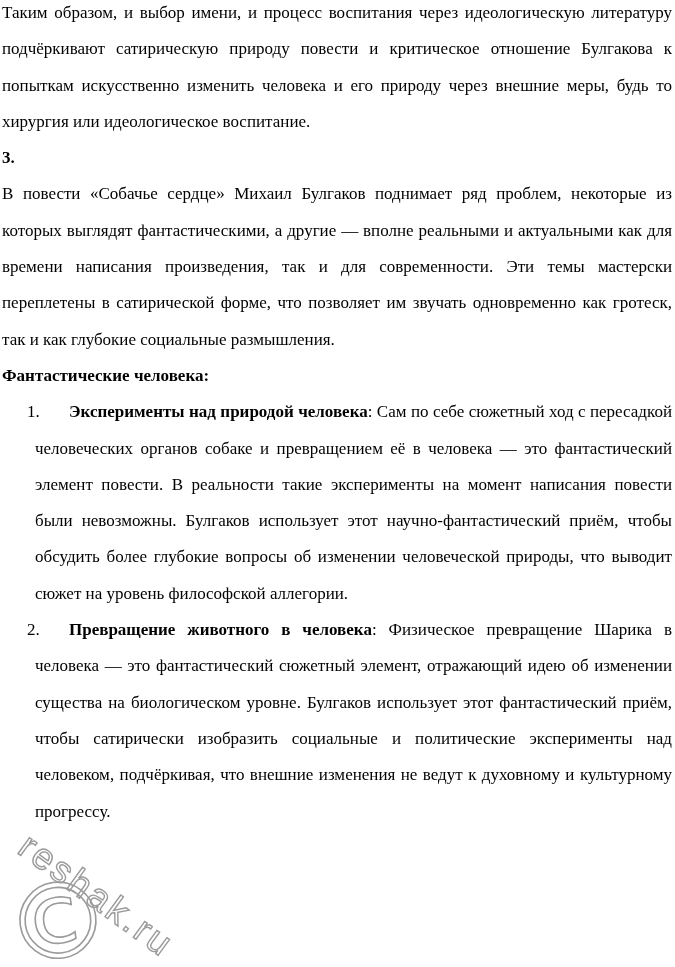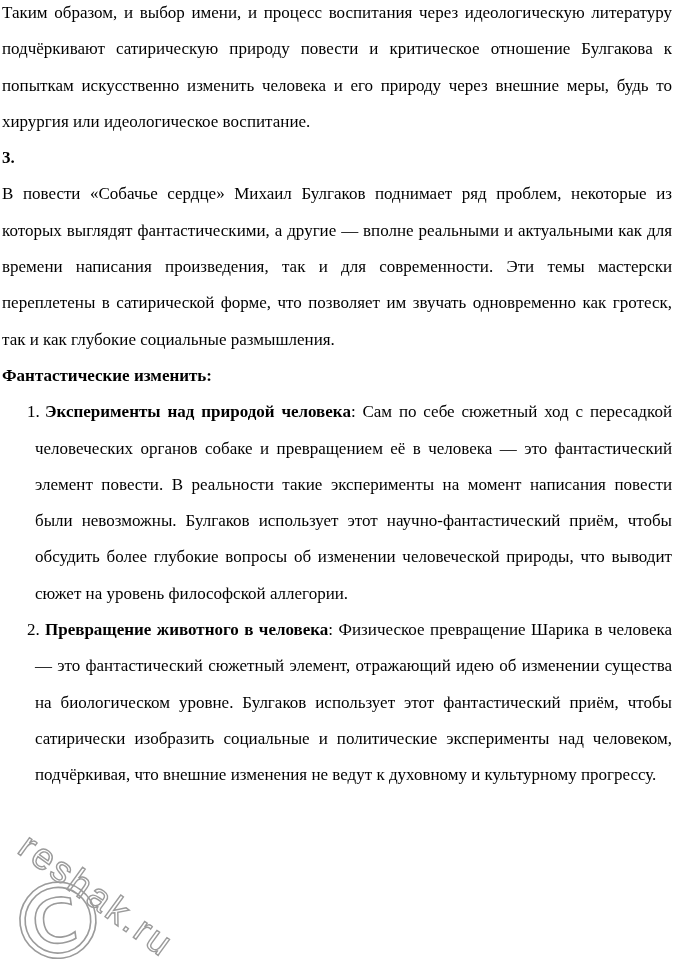--- a/index.html
+++ b/index.html
@@ -31,20 +31,21 @@
     line-height: 36.3px;
     text-align: justify;
     z-index: 1;
   }
   .content p {
     margin: 0;
     padding: 0;
   }
   .b {
     font-weight: bold;
+    margin-left: 24px;
   }
   .li {
     padding-left: 33px;
     text-align: justify;
   }
   .num {
     display: inline-block;
     margin-left: -8px;
     min-width: 18px;
     font-weight: normal;
@@ -81,20 +82,20 @@
   </svg>
 
   <div class="content">
 
     <p>Таким образом, и выбор имени, и процесс воспитания через идеологическую литературу подчёркивают сатирическую природу повести и критическое отношение Булгакова к попыткам искусственно изменить человека и его природу через внешние меры, будь то хирургия или идеологическое воспитание.</p>
 
     <p class="b">3.</p>
 
     <p>В повести «Собачье сердце» Михаил Булгаков поднимает ряд проблем, некоторые из которых выглядят фантастическими, а другие — вполне реальными и актуальными как для времени написания произведения, так и для современности. Эти темы мастерски переплетены в сатирической форме, что позволяет им звучать одновременно как гротеск, так и как глубокие социальные размышления.</p>
 
-    <p class="b">Фантастические изменить:</p>
+    <p class="b">Фантастические человека:</p>
 
     <div class="li"><span class="num">1.</span><span class="b">Эксперименты над природой человека</span><span>: Сам по себе сюжетный ход с пересадкой человеческих органов собаке и превращением её в человека — это фантастический элемент повести. В реальности такие эксперименты на момент написания повести были невозможны. Булгаков использует этот научно-фантастический приём, чтобы обсудить более глубокие вопросы об изменении человеческой природы, что выводит сюжет на уровень философской аллегории.</span></div>
 
     <div class="li"><span class="num">2.</span><span class="b">Превращение животного в человека</span><span>: Физическое превращение Шарика в человека — это фантастический сюжетный элемент, отражающий идею об изменении существа на биологическом уровне. Булгаков использует этот фантастический приём, чтобы сатирически изобразить социальные и политические эксперименты над человеком, подчёркивая, что внешние изменения не ведут к духовному и культурному прогрессу.</span></div>
 
   </div>
 </div>
 
 </body></html>

